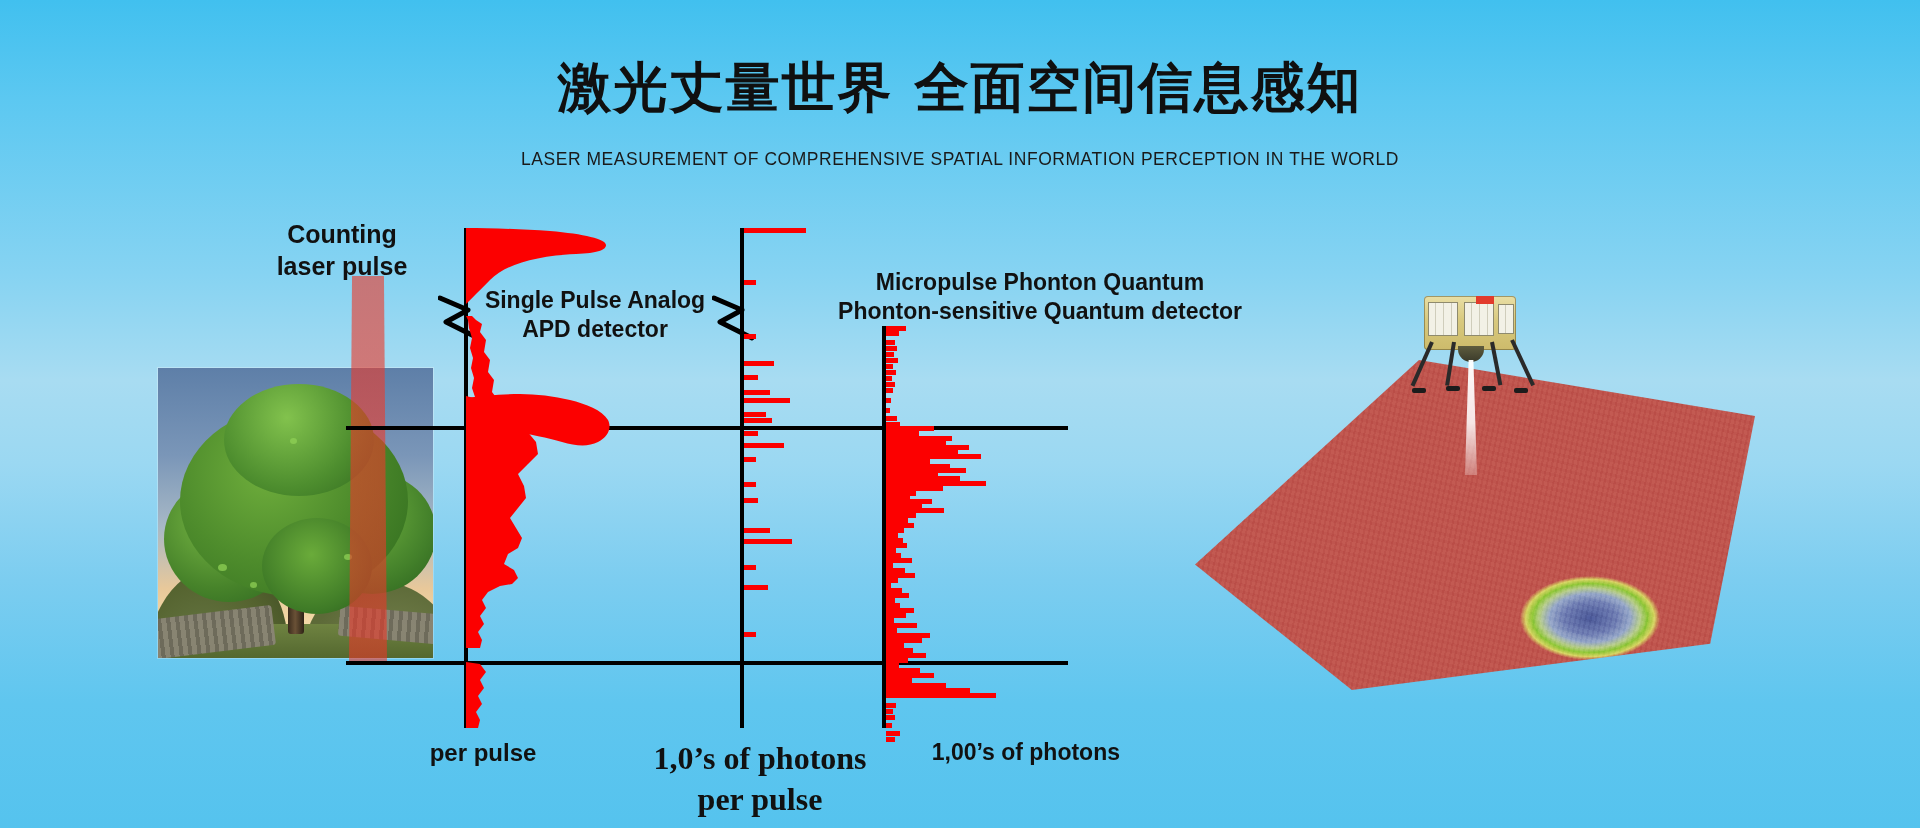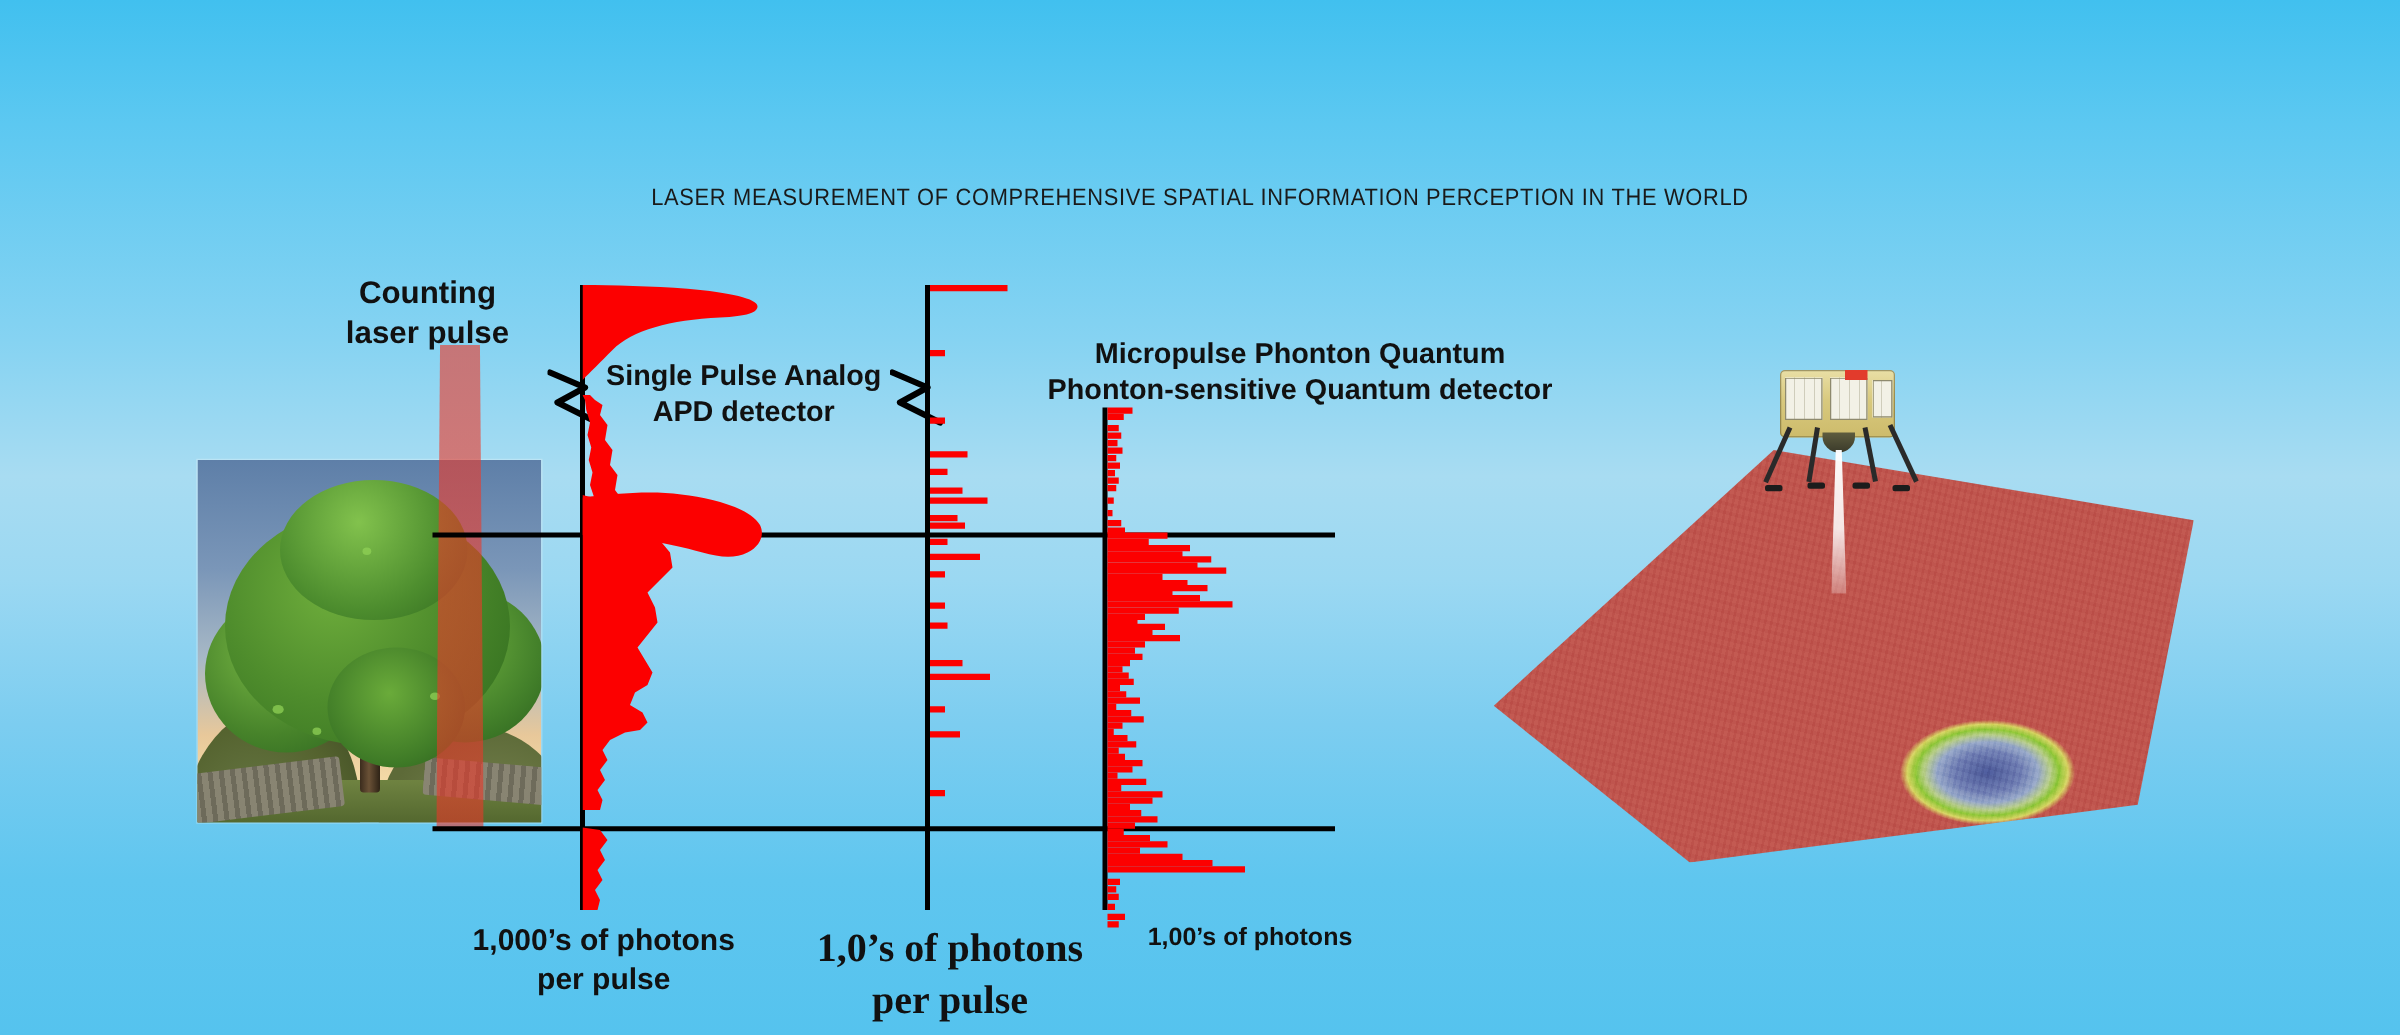--- a/index.html
+++ b/index.html
@@ -130,20 +130,21 @@
     border-radius:0 0 50% 50%/0 0 80% 80%;}
   .laserbeam3d{position:absolute;left:55px;top:70px;width:12px;height:115px;
     background:linear-gradient(180deg,rgba(255,255,255,.97),rgba(255,255,255,.85) 55%,rgba(255,255,255,.25));
     clip-path:polygon(30% 0%,70% 0%,100% 100%,0% 100%);}
 </style>
 </head>
 <body>
 
 <div id="stage">
 
+  <div class="title">激光丈量世界 全面空间信息感知</div>
   <div class="subtitle">LASER MEASUREMENT OF COMPREHENSIVE SPATIAL INFORMATION PERCEPTION IN THE WORLD</div>
 
   <div class="photo">
     <div class="sky"></div>
     <div class="hill-l"></div>
     <div class="hill-r"></div>
     <div class="grass"></div>
     <div class="wall-l"></div>
     <div class="wall-r"></div>
     <div class="trunk"></div>
@@ -197,21 +198,20 @@
              L14,452 L20,444 L14,436 Z" fill="#fc0000"></path>
   </svg>
   <div class="lbl" style="left:470px;top:286px;width:250px;font-size:23px;">
     <div>Single Pulse Analog</div>
     <div>APD detector</div>
   </div>
   <svg class="breakzig" style="left:712px;top:292px;" viewBox="0 0 46 54">
     <polyline points="2,6 30,18 8,30 40,46" fill="none" stroke="#000" stroke-width="5" stroke-linejoin="round" stroke-linecap="round"></polyline>
   </svg>
   <div class="lbl" style="left:368px;top:738px;width:230px;font-size:24px;">
-    <div>1,000’s of photons</div>
     <div>per pulse</div>
   </div>
 
   <div class="axis" style="left:740px;top:228px;height:500px;"></div>
   <div class="wf" id="panel2-spikes" style="left:744px;top:228px;width:130px;height:500px;">
       <div class="spike" style="left: 0px; top: 0px; width: 62px; height: 5px; background: rgb(252, 0, 0);"></div>
       <div class="spike" style="left: 0px; top: 52px; width: 12px; height: 5px; background: rgb(252, 0, 0);"></div>
       <div class="spike" style="left: 0px; top: 106px; width: 12px; height: 5px; background: rgb(252, 0, 0);"></div>
       <div class="spike" style="left: 0px; top: 133px; width: 30px; height: 5px; background: rgb(252, 0, 0);"></div>
       <div class="spike" style="left: 0px; top: 147px; width: 14px; height: 5px; background: rgb(252, 0, 0);"></div>
@@ -312,21 +312,21 @@
       <div class="spike" style="left: 0px; top: 383px; width: 7px; height: 5px; background: rgb(252, 0, 0);"></div>
       <div class="spike" style="left: 0px; top: 389px; width: 9px; height: 5px; background: rgb(252, 0, 0);"></div>
       <div class="spike" style="left: 0px; top: 397px; width: 6px; height: 5px; background: rgb(252, 0, 0);"></div>
       <div class="spike" style="left: 0px; top: 405px; width: 14px; height: 5px; background: rgb(252, 0, 0);"></div>
       <div class="spike" style="left: 0px; top: 411px; width: 9px; height: 5px; background: rgb(252, 0, 0);"></div>
     </div>
   <div class="lbl" style="left:830px;top:268px;width:420px;font-size:23px;">
     <div>Micropulse Phonton Quantum</div>
     <div>Phonton-sensitive Quantum detector</div>
   </div>
-  <div class="lbl" style="left:880px;top:738px;width:240px;font-size:20px;">
+  <div class="lbl" style="left:880px;top:738px;width:240px;font-size:23px;text-align:right;">
     <div>1,00’s of photons</div>
   </div>
 
   <div class="terrain-wrap">
     <div class="terr"></div>
     <div class="terr-noise"></div>
 
     <div class="lander">
       <div class="lbody"></div>
       <div class="lpanel" style="left:18px;top:12px;width:30px;height:34px;"></div>

